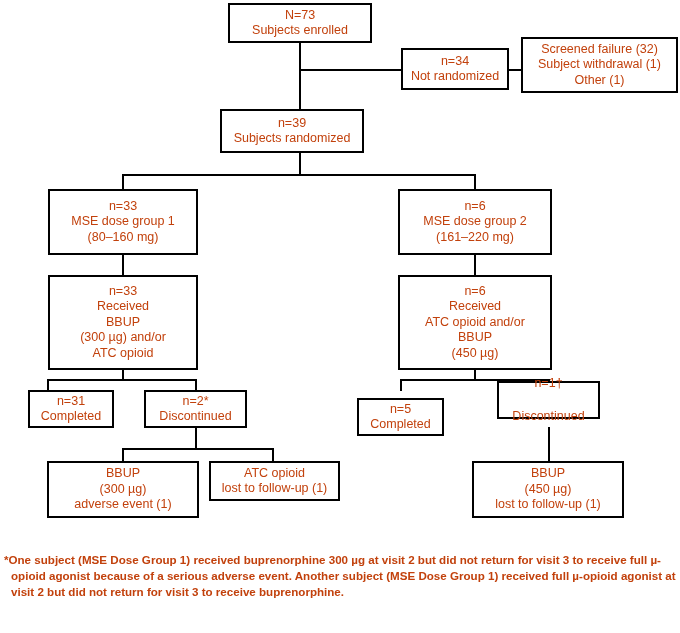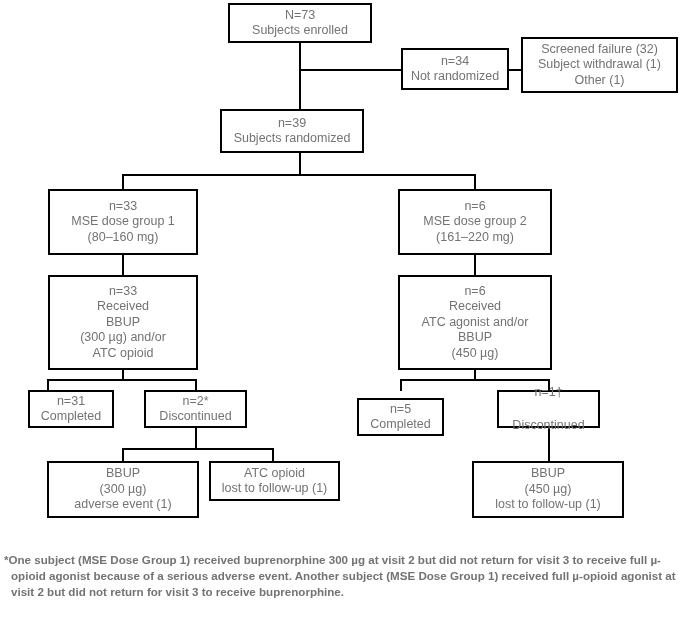--- a/index.html
+++ b/index.html
@@ -6,21 +6,21 @@
     margin: 0;
     padding: 0;
     background: #ffffff;
   }
   #page {
     position: relative;
     width: 680px;
     height: 612px;
     background: #ffffff;
     font-family: "Liberation Sans", sans-serif;
-    color: #737373;
+    color: #c2410c;
     overflow: hidden;
   }
   .box {
     position: absolute;
     box-sizing: border-box;
     border: 2px solid #000000;
     background: #ffffff;
     display: flex;
     flex-direction: column;
     align-items: center;
@@ -136,41 +136,41 @@
     <span class="ln">n=33</span>
     <span class="ln">Received</span>
     <span class="ln">BBUP</span>
     <span class="ln">(300 µg) and/or</span>
     <span class="ln">ATC opioid</span>
   </div>
 
   <div class="box" style="left:398px; top:275px; width:154px; height:95px;">
     <span class="ln">n=6</span>
     <span class="ln">Received</span>
-    <span class="ln">ATC agonist and/or</span>
+    <span class="ln">ATC opioid and/or</span>
     <span class="ln">BBUP</span>
     <span class="ln">(450 µg)</span>
   </div>
 
   <div class="box" style="left:5px; top:390px; width:86px; height:38px;margin-left:23px;">
     <span class="ln">n=31</span>
     <span class="ln">Completed</span>
   </div>
 
   <div class="box" style="left:144px; top:390px; width:103px; height:38px;">
     <span class="ln">n=2*</span>
     <span class="ln">Discontinued</span>
   </div>
 
   <div class="box" style="left:357px; top:390px; width:87px; height:38px;margin-top:8px;">
     <span class="ln">n=5</span>
     <span class="ln">Completed</span>
   </div>
 
-  <div class="box" style="left:497px; top:390px; width:103px; height:38px;gap:18px;">
+  <div class="box" style="left:497px; top:381px; width:103px; height:38px;gap:18px;">
     <span class="ln">n=1†</span>
     <span class="ln">Discontinued</span>
   </div>
 
   <div class="box" style="left:47px; top:461px; width:152px; height:57px;">
     <span class="ln">BBUP</span>
     <span class="ln">(300 µg)</span>
     <span class="ln">adverse event (1)</span>
   </div>
 

